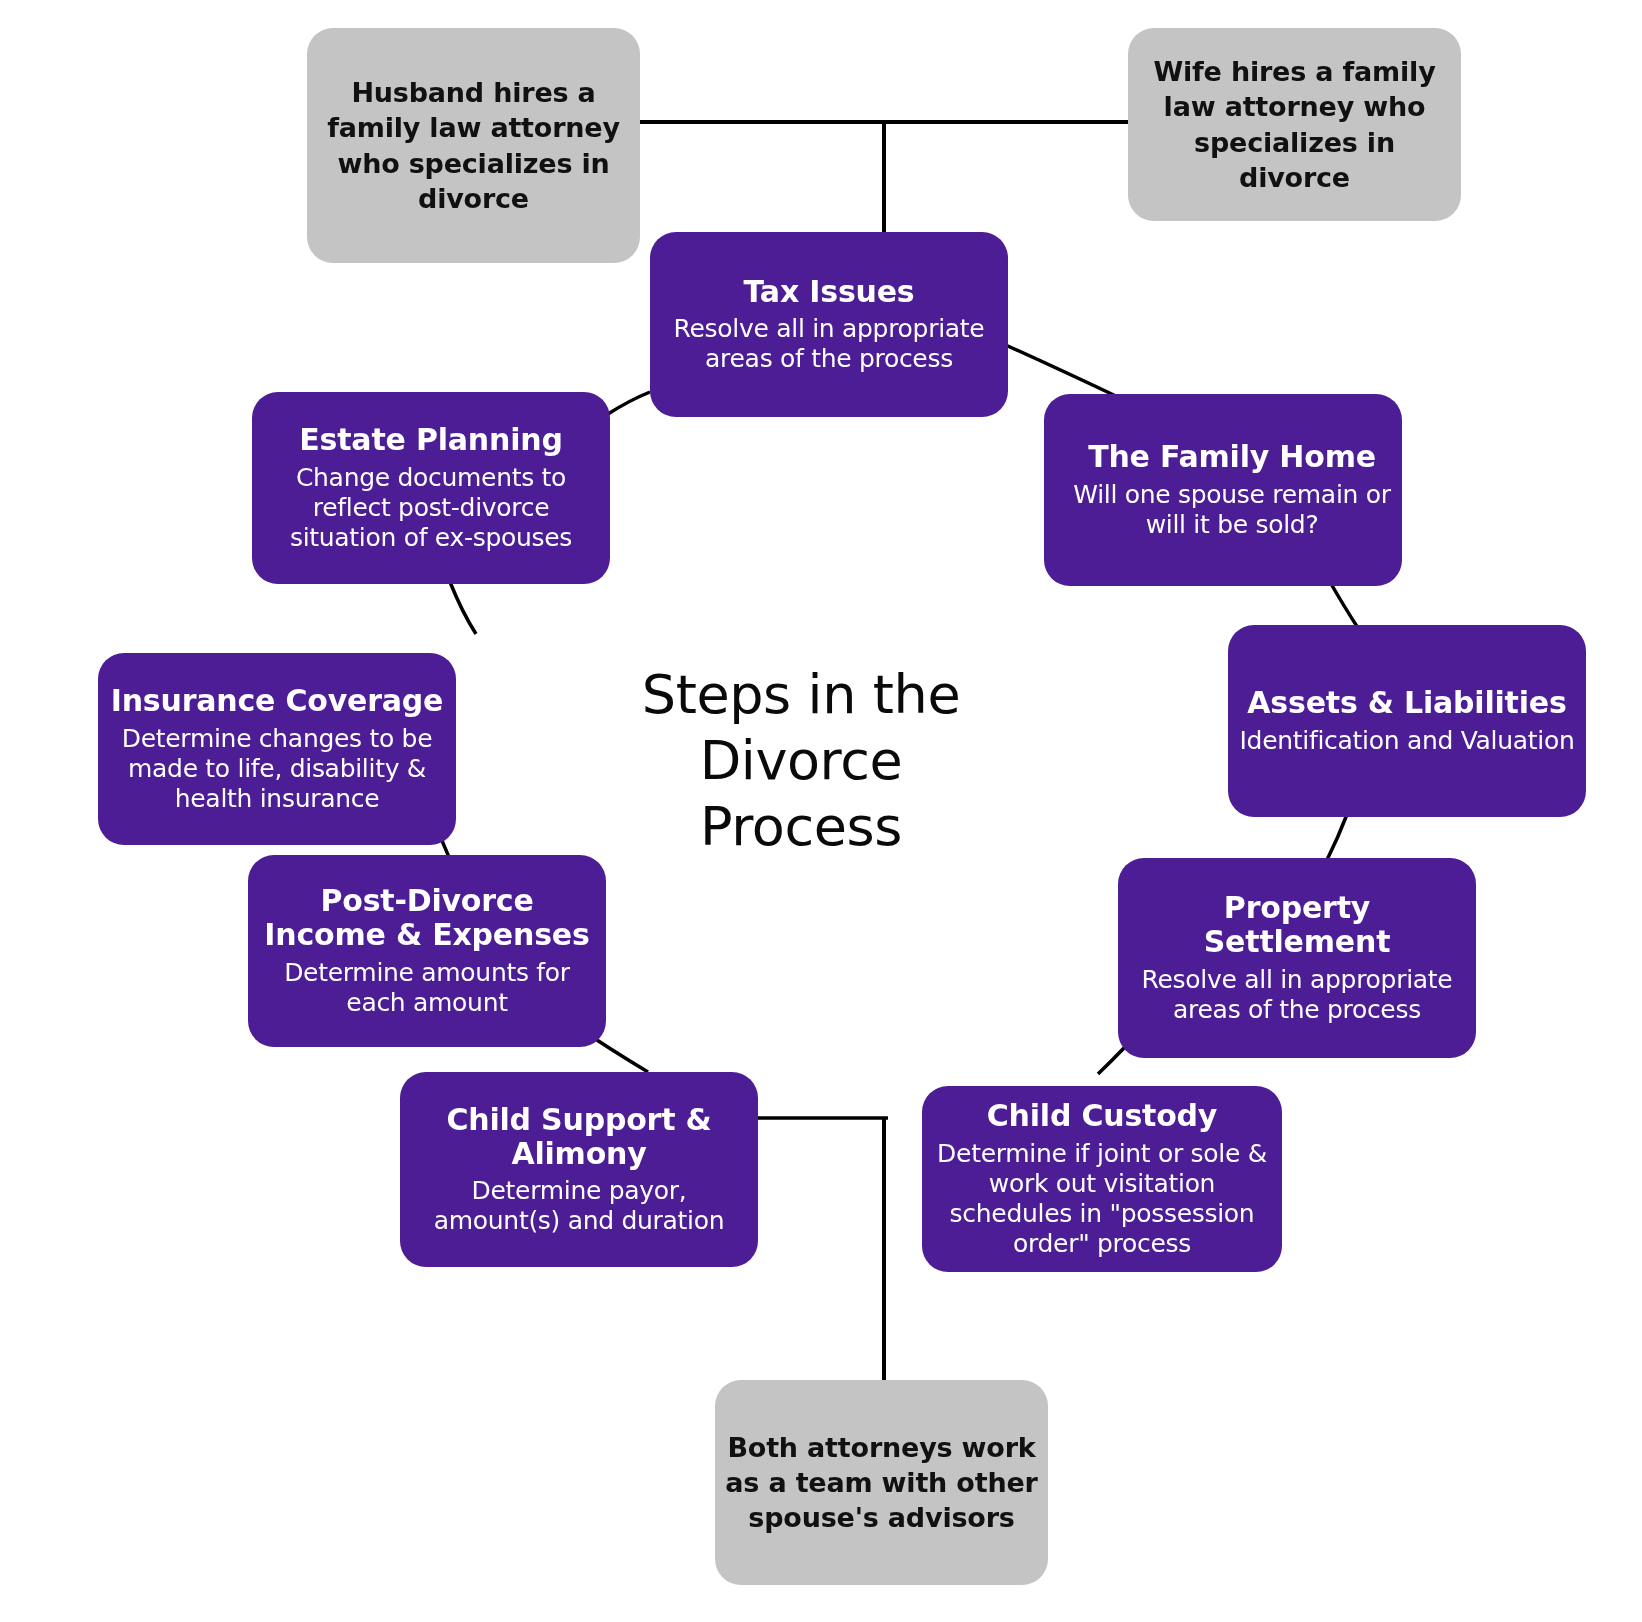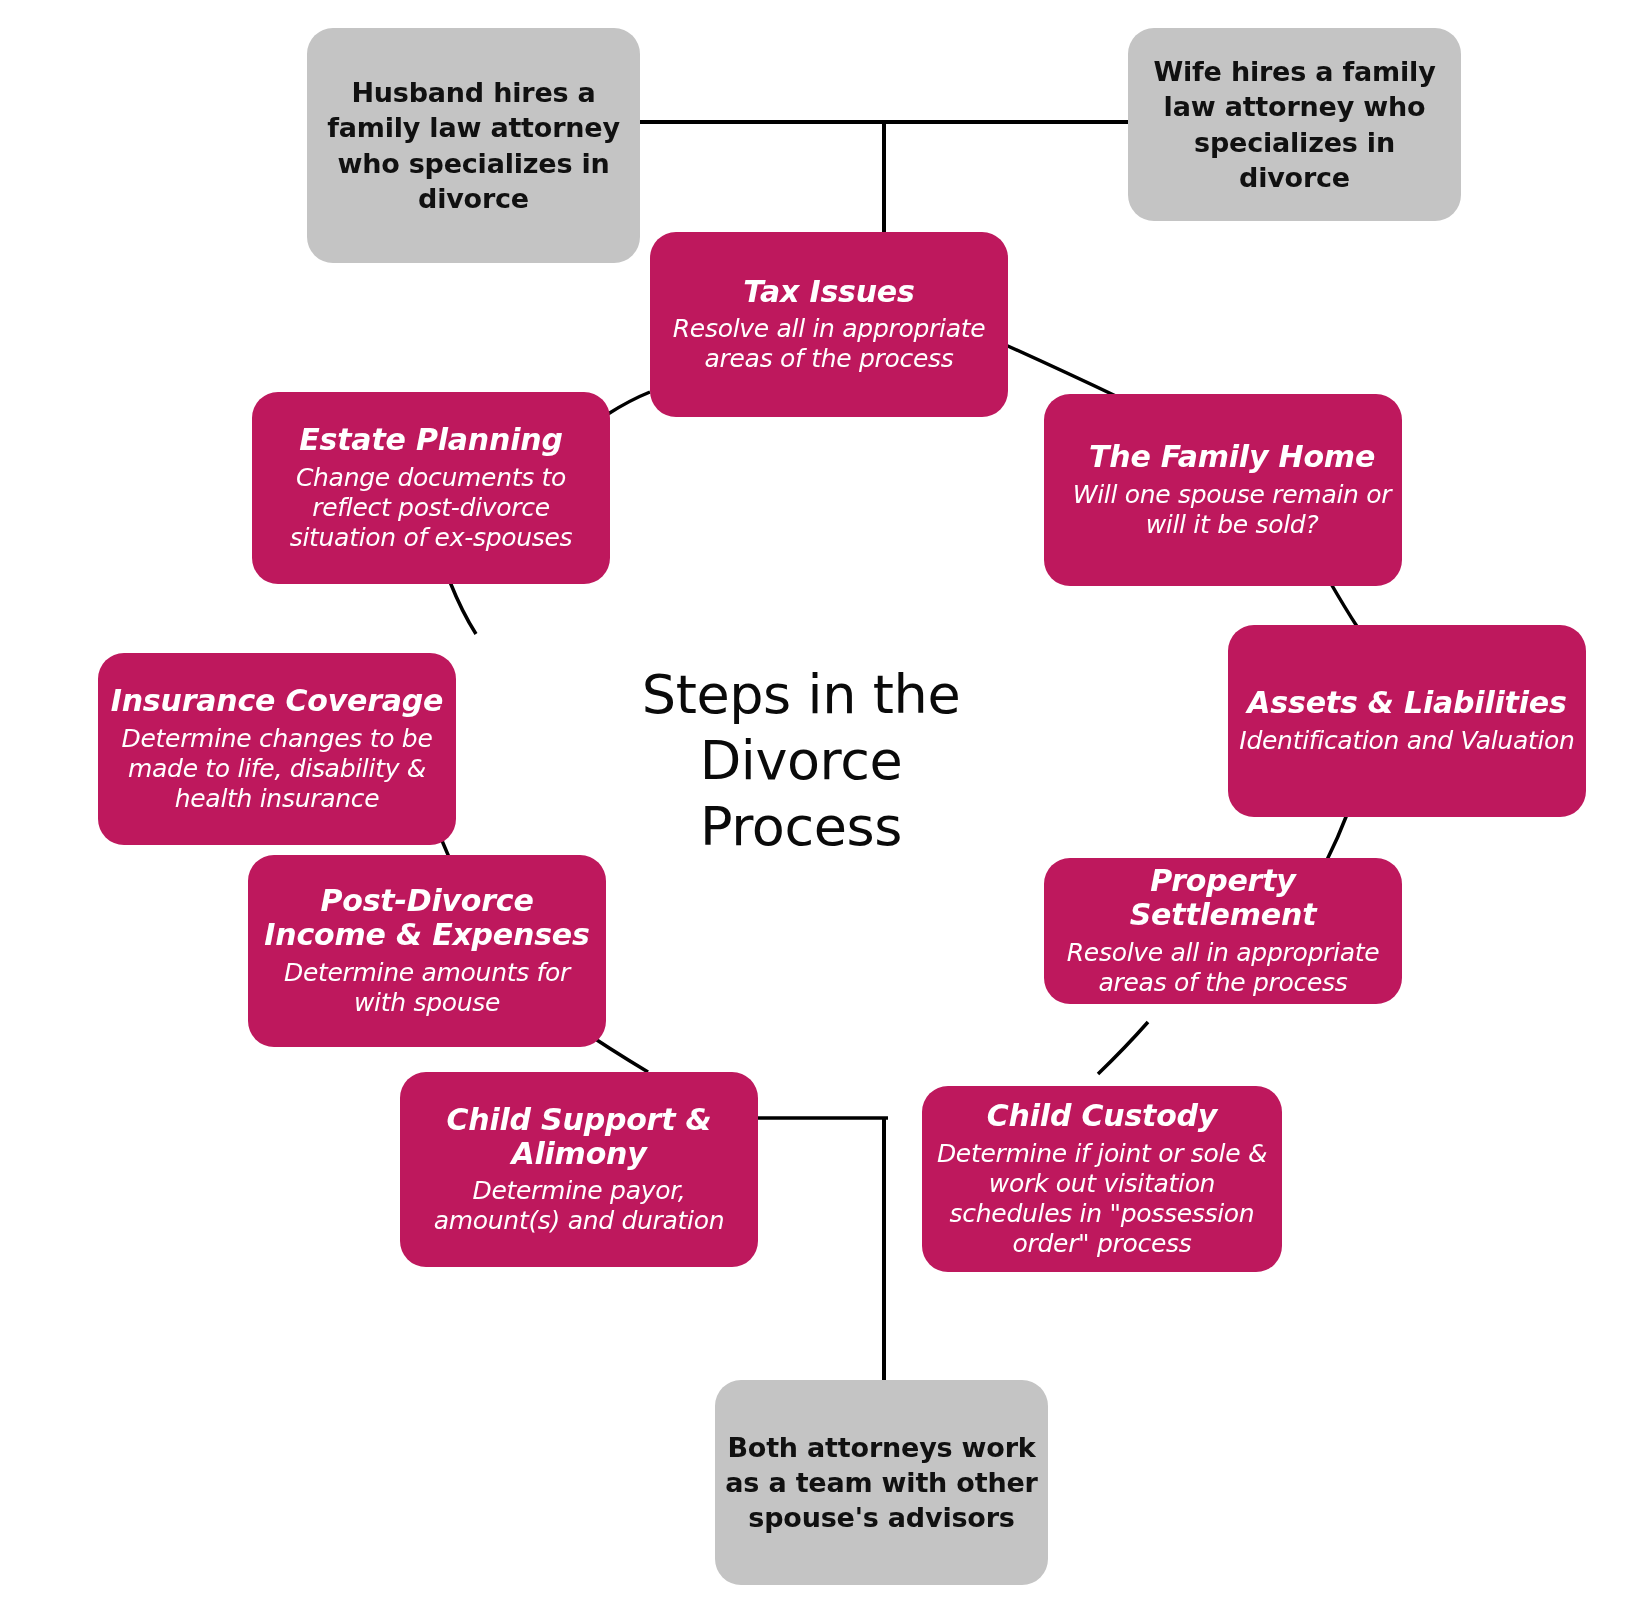--- a/index.html
+++ b/index.html
@@ -32,23 +32,22 @@
     border-radius: 26px;
     display: flex;
     flex-direction: column;
     align-items: center;
     justify-content: center;
     text-align: center;
     padding: 6px 10px;
     z-index: 2;
   }
   .node.dark {
-    background: #be185d;
+    background: #4c1d95;
     color: #ffffff;
-    font-style: italic;
   }
   .node.light {
     background: #c4c4c4;
     color: #111111;
   }
   .node .title {
     font-weight: bold;
     line-height: 1.12;
     letter-spacing: -0.2px;
   }
@@ -135,38 +134,38 @@
   <div class="node dark" style="left:1044px; top:394px; width:358px; height:192px;padding-left:28px;">
     <div class="title">The Family Home</div>
     <div class="desc">Will one spouse remain or will it be sold?</div>
   </div>
 
   <div class="node dark" style="left:1228px; top:625px; width:358px; height:192px;">
     <div class="title">Assets &amp; Liabilities</div>
     <div class="desc">Identification and Valuation</div>
   </div>
 
-  <div class="node dark" style="left:1044px; top:858px; width:358px; height:146px;">
+  <div class="node dark" style="left:1118px; top:858px; width:358px; height:200px;">
     <div class="title">Property Settlement</div>
     <div class="desc">Resolve all in appropriate areas of the process</div>
   </div>
 
   <div class="node dark" style="left:922px; top:1086px; width:360px; height:186px;">
     <div class="title">Child Custody</div>
     <div class="desc">Determine if joint or sole &amp; work out visitation schedules in "possession order" process</div>
   </div>
 
   <div class="node dark" style="left:400px; top:1072px; width:358px; height:195px;">
     <div class="title">Child Support &amp; Alimony</div>
     <div class="desc">Determine payor, amount(s) and duration</div>
   </div>
 
   <div class="node dark" style="left:248px; top:855px; width:358px; height:192px;">
     <div class="title">Post-Divorce Income &amp; Expenses</div>
-    <div class="desc">Determine amounts for with spouse</div>
+    <div class="desc">Determine amounts for each amount</div>
   </div>
 
   <div class="node dark" style="left:98px; top:625px; width:358px; height:192px;margin-top:28px;">
     <div class="title">Insurance Coverage</div>
     <div class="desc">Determine changes to be made to life, disability &amp; health insurance</div>
   </div>
 
   <div class="node dark" style="left:252px; top:392px; width:358px; height:192px;">
     <div class="title">Estate Planning</div>
     <div class="desc">Change documents to reflect post-divorce situation of ex-spouses</div>

